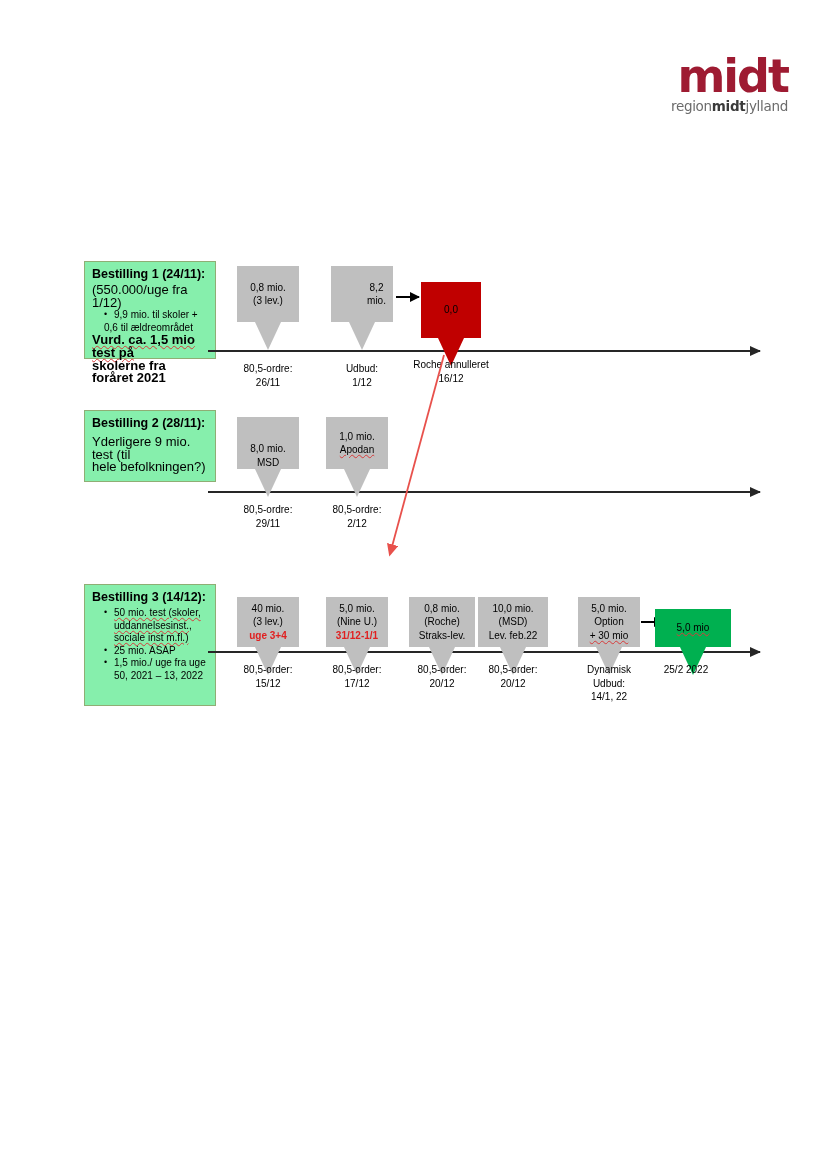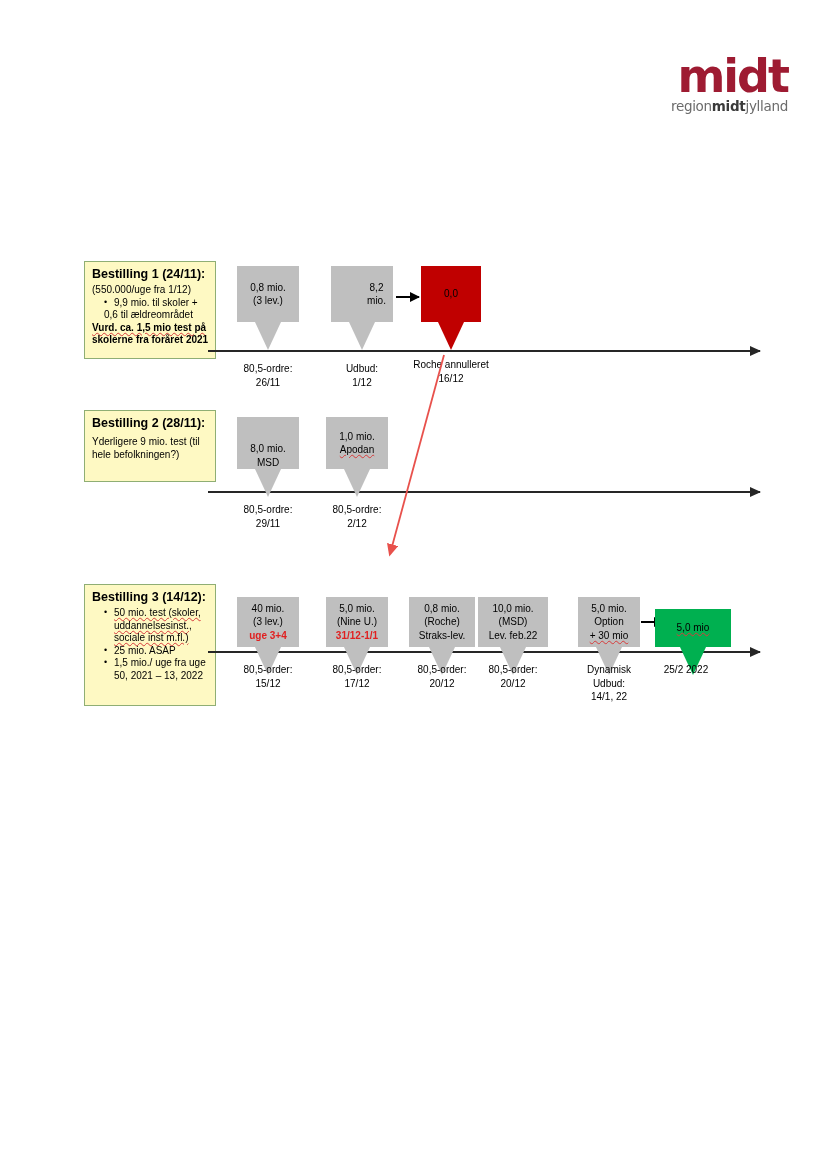--- a/index.html
+++ b/index.html
@@ -39,33 +39,33 @@
     letter-spacing: -0.3px;
     text-align: right;
     color: #6b6b6b;
     margin-top: 1px;
   }
   #logo .logo-sub b { color: #3a3a3a; }
 
   
   .legendbox {
     position: absolute;
-    background: #fef9c3;
+    background: #86efac;
     border: 1px solid #8FAE74;
     box-sizing: border-box;
     padding: 5px 6px 4px 7px;
   }
   .legendbox .lb-title {
     font-size: 12.5px;
     font-weight: bold;
     margin-bottom: 3px;
     white-space: nowrap;
   }
   .legendbox .lb-line {
-    font-size: 10px;
+    font-size: 13px;
     line-height: 12.6px;
   }
   .legendbox .lb-line.bold { font-weight: bold; }
   .legendbox ul {
     margin: 0;
     padding: 0 0 0 12px;
     list-style: none;
   }
   .legendbox li {
     font-size: 10px;
@@ -198,21 +198,21 @@
   <div>8,2 mio.</div>
   <span class="tail"></span>
 </div>
 <div class="caption" style="left:302px; top:362px; width:120px;">
   <div>Udbud:</div>
   <div>1/12</div>
 </div>
 
 <div class="connector" style="left:396px; top:296px; width:23px;"></div>
 
-<div class="callout red" style="left:421px; top:266px; width:60px; height:56px;">
+<div class="callout red" style="left:421px; top:282px; width:60px; height:56px;">
   <div>0,0</div>
   <span class="tail"></span>
 </div>
 <div class="caption" style="left:391px; top:358px; width:120px;">
   <div>Roche annulleret</div>
   <div>16/12</div>
 </div>
 
 <div class="legendbox" style="left:84px; top:410px; width:132px; height:72px;">
   <div class="lb-title">Bestilling 2 (28/11):</div>

